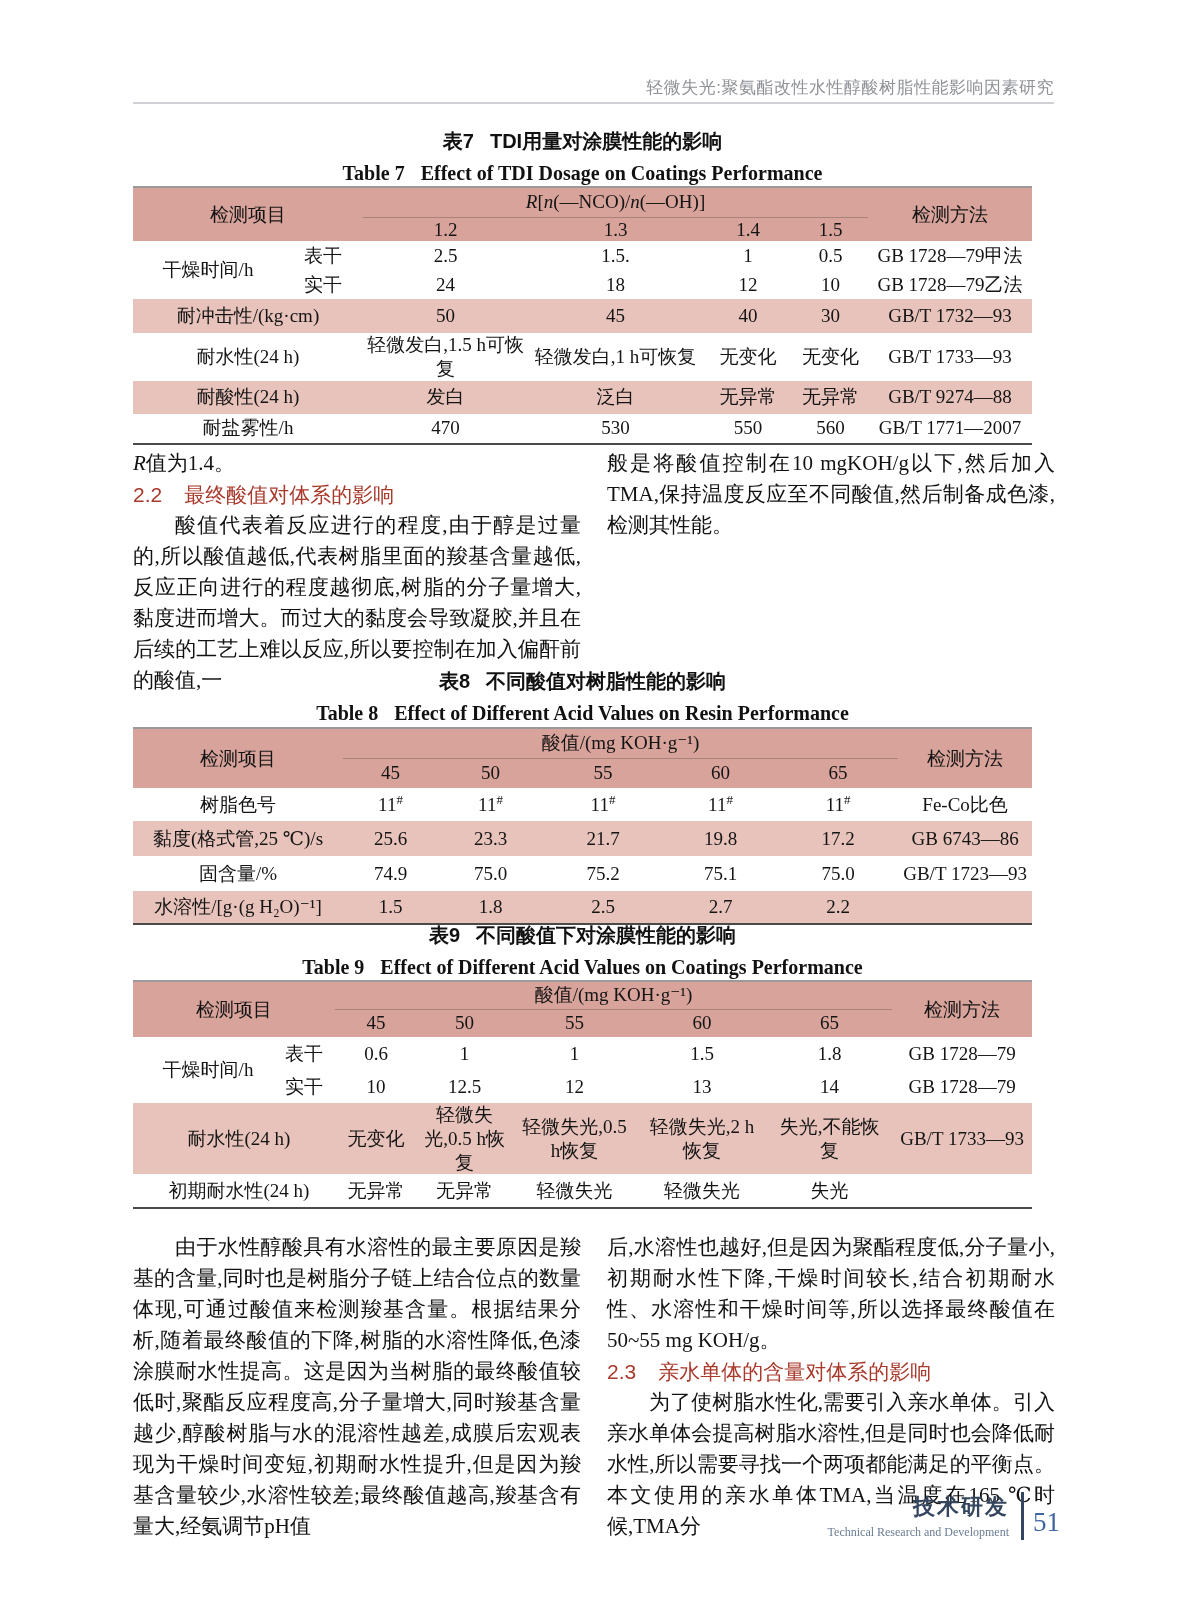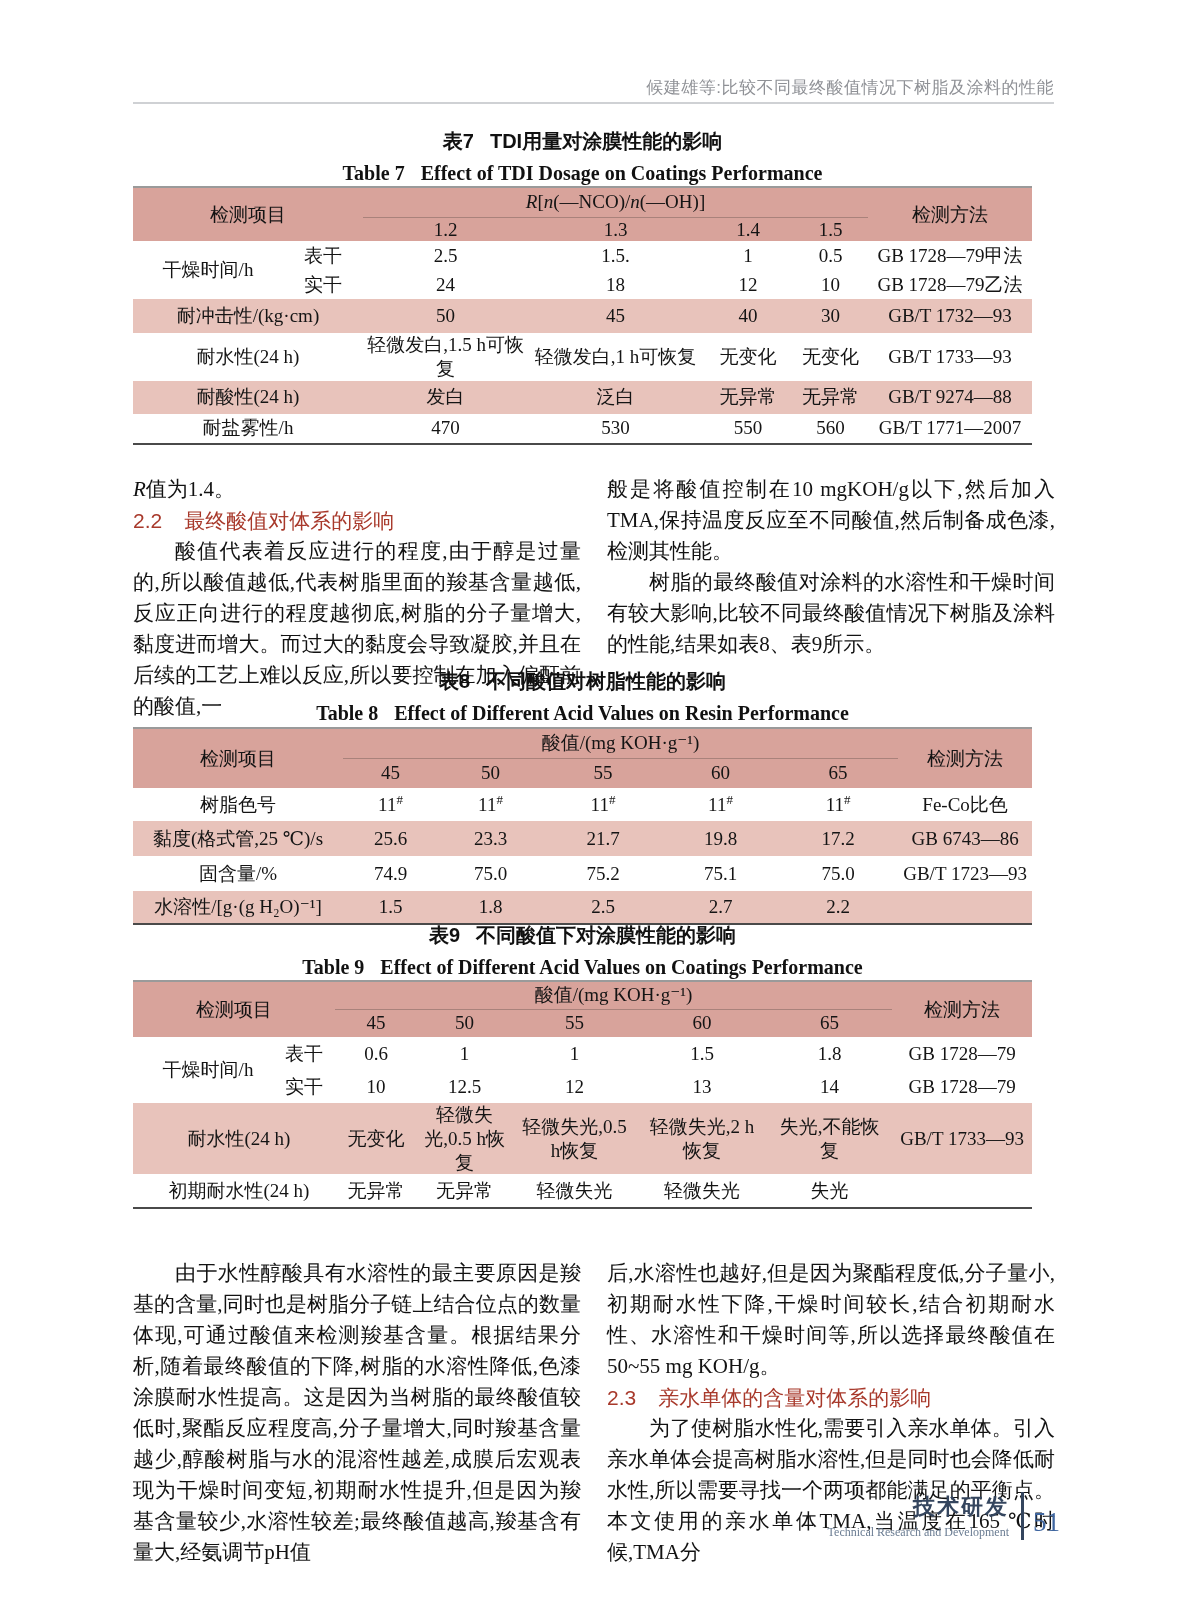--- a/index.html
+++ b/index.html
@@ -24,40 +24,40 @@
   .band{background:#d8a39b;}
   .stripe td{background:#e8c3bb;}
   .grp{border-bottom:1px solid #a9827b;}
   .item{text-align:left;padding-left:26px;}
   .item8{text-align:left;padding-left:16px;}
   .sup-hash{font-size:13px;vertical-align:super;line-height:0;}
   .r-it{font-style:italic;}
 
   
   .twocol{position:absolute;left:133px;width:922px;display:flex;gap:26px;}
-  .col{width:448px;font-size:21px;line-height:31px;text-align:justify;color:#121212;margin-top:26px;}
+  .col{width:448px;font-size:21px;line-height:31px;text-align:justify;color:#121212;}
   .ind{text-indent:2em;margin:0;}
   .noind{text-indent:0;margin:0;}
   .sec-head{font-family:"Liberation Sans","DejaVu Sans",sans-serif;font-weight:normal;font-size:21px;color:#a8392b;text-indent:0;}
   .sec-num{margin-right:22px;}
 
   
   .footer{position:absolute;top:1492px;right:127px;display:flex;align-items:center;}
   .f-left{text-align:right;}
   .f-cn{font-family:"Liberation Sans","DejaVu Sans",sans-serif;font-weight:bold;font-size:22px;color:#34455e;letter-spacing:2px;}
   .f-en{font-family:"Liberation Serif","DejaVu Serif",serif;font-size:12px;color:#6a7c92;margin-top:3px;}
   .f-bar{width:3px;height:48px;background:#34455e;margin:0 9px 0 12px;}
   .f-num{font-family:"Liberation Serif","DejaVu Serif",serif;font-size:27px;color:#3f66a0;align-self:flex-end;margin-bottom:2px;}
 </style>
 </head>
 <body>
 
 <div class="page">
 
-  <div class="running-head">候建雄等:比较不同最终酸值情况下树脂及涂料的性能</div>
+  <div class="running-head">轻微失光:聚氨酯改性水性醇酸树脂性能影响因素研究</div>
   <div class="head-rule"></div>
 
   <div class="caption" style="top:128px;">
     <div class="cap-cn"><span class="cap-label">表7</span><span>TDI用量对涂膜性能的影响</span></div>
     <div class="cap-en"><span class="cap-label">Table 7</span><span>Effect of TDI Dosage on Coatings Performance</span></div>
   </div>
 
   <table class="dtable" style="top:186px;">
     <colgroup>
         <col style="width:150px">
@@ -135,21 +135,20 @@
   </table>
 
   <div class="twocol" style="top:448px;">
     <div class="col">
       <p class="noind"><span class="r-it">R</span><span>值为1.4。</span></p>
       <div class="sec-head"><span class="sec-num">2.2</span><span>最终酸值对体系的影响</span></div>
       <p class="ind">酸值代表着反应进行的程度,由于醇是过量的,所以酸值越低,代表树脂里面的羧基含量越低,反应正向进行的程度越彻底,树脂的分子量增大,黏度进而增大。而过大的黏度会导致凝胶,并且在后续的工艺上难以反应,所以要控制在加入偏酐前的酸值,一</p>
     </div>
     <div class="col">
       <p class="noind">般是将酸值控制在10 mgKOH/g以下,然后加入TMA,保持温度反应至不同酸值,然后制备成色漆,检测其性能。</p>
-      <p class="ind">树脂的最终酸值对涂料的水溶性和干燥时间有较大影响,比较不同最终酸值情况下树脂及涂料的性能,结果如表8、表9所示。</p>
     </div>
   </div>
 
   <div class="caption" style="top:668px;">
     <div class="cap-cn"><span class="cap-label">表8</span><span>不同酸值对树脂性能的影响</span></div>
     <div class="cap-en"><span class="cap-label">Table 8</span><span>Effect of Different Acid Values on Resin Performance</span></div>
   </div>
 
   <table class="dtable" style="top:727px;">
     <colgroup>

